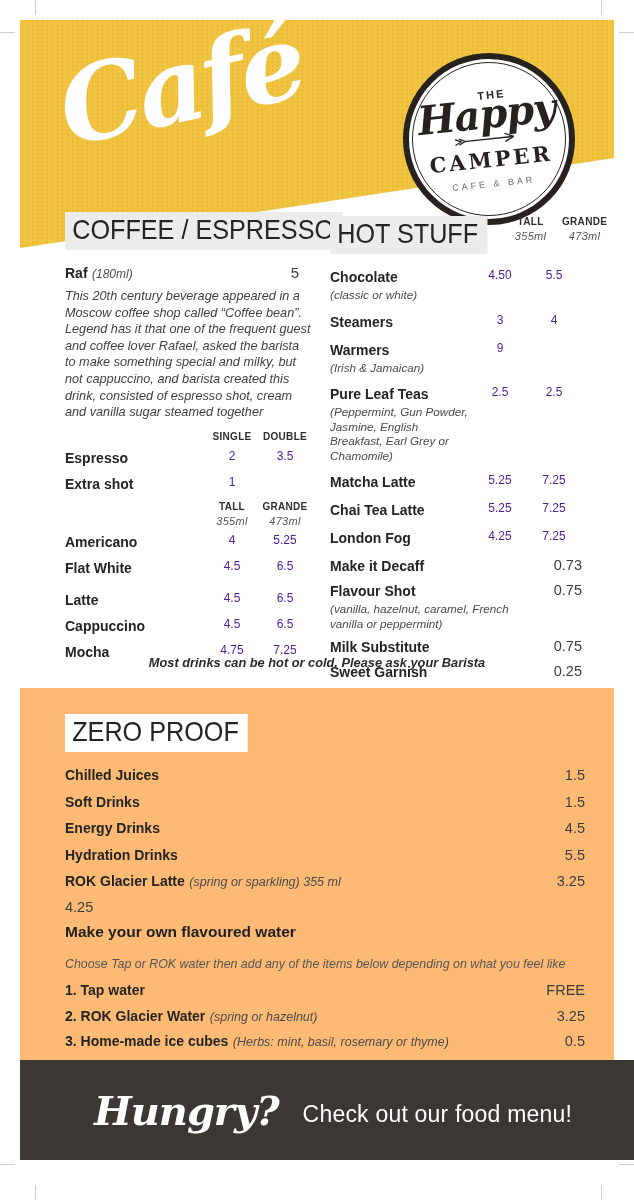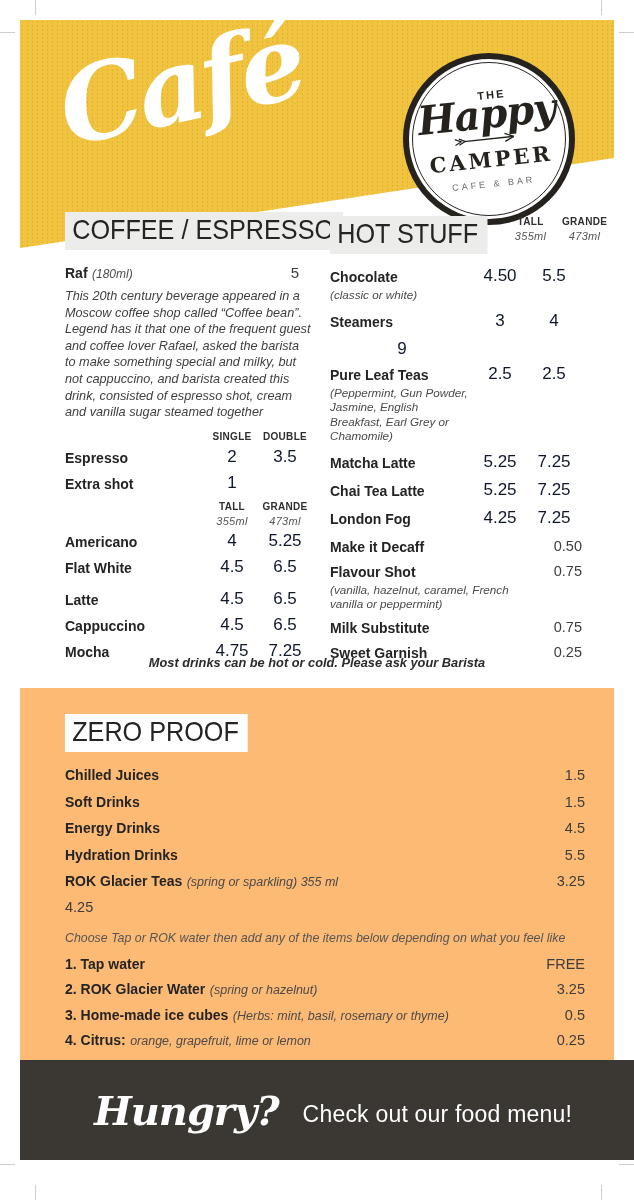--- a/index.html
+++ b/index.html
@@ -49,21 +49,21 @@
   .item-size { font-style:italic; font-weight:normal; font-size:12px; color:#4f4f4f; }
   .raf-price { font-size:15px; color:#3d3d3d; padding-right:14px; }
   .desc { margin-top:6px; font-style:italic; font-size:12.7px; line-height:16.6px; color:#3f3f3f; }
 
   .tbl { margin-top:10px; }
   .tbl-row { display:grid; grid-template-columns:1fr 50px 56px; align-items:start; margin-bottom:8px; }
   .tbl-row.hdr { margin-bottom:6px; }
   .tbl-row.gap { margin-top:14px; }
   .colhead { text-align:center; font-size:10px; font-weight:bold; letter-spacing:.3px; color:#2e2e2e; line-height:12px; }
   .colhead .sz { display:block; font-style:italic; font-weight:normal; font-size:11px; color:#555; margin-top:2px; }
-  .price { text-align:center; font-size:17px; color:#0f172a; line-height:15px; }
+  .price { text-align:center; font-size:12px; color:#4c1d95; line-height:15px; }
   .cell-name .sub { font-style:italic; font-size:11.7px; line-height:14.5px; color:#4a4a4a; margin-top:2px; }
 
   .hs-rows .tbl-row { margin-bottom:10px; }
   .hs-head { display:grid; grid-template-columns:1fr 52px 56px; align-items:start; margin-bottom:14px; }
   .hs-rows .tbl-row { grid-template-columns:1fr 52px 56px; }
 
   .extras-head { margin-top:12px; margin-bottom:8px; }
   .ex-row { display:grid; grid-template-columns:1fr 58px; margin-bottom:7px; align-items:start; }
   .ex-price { text-align:right; font-size:14.5px; color:#3d3d3d; line-height:16px; }
 
@@ -199,20 +199,21 @@
           <div class="cell-name"><span class="item-name">Chocolate</span><div class="sub">(classic or white)</div></div>
           <div class="price">4.50</div>
           <div class="price">5.5</div>
         </div>
         <div class="tbl-row">
           <div class="cell-name"><span class="item-name">Steamers</span></div>
           <div class="price">3</div>
           <div class="price">4</div>
         </div>
         <div class="tbl-row">
+          <div class="cell-name"><span class="item-name">Warmers</span><div class="sub">(Irish &amp; Jamaican)</div></div>
           <div class="price">9</div>
           <div class="price"></div>
         </div>
         <div class="tbl-row">
           <div class="cell-name"><span class="item-name">Pure Leaf Teas</span><div class="sub">(Peppermint, Gun Powder, Jasmine, English Breakfast, Earl Grey or Chamomile)</div></div>
           <div class="price">2.5</div>
           <div class="price">2.5</div>
         </div>
         <div class="tbl-row">
           <div class="cell-name"><span class="item-name">Matcha Latte</span></div>
@@ -227,21 +228,21 @@
         <div class="tbl-row">
           <div class="cell-name"><span class="item-name">London Fog</span></div>
           <div class="price">4.25</div>
           <div class="price">7.25</div>
         </div>
       </div>
 
       <div>
         <div class="ex-row">
           <div class="cell-name"><span class="item-name">Make it Decaff</span></div>
-          <div class="ex-price">0.50</div>
+          <div class="ex-price">0.73</div>
         </div>
         <div class="ex-row">
           <div class="cell-name"><span class="item-name">Flavour Shot</span><div class="sub">(vanilla, hazelnut, caramel, French vanilla or peppermint)</div></div>
           <div class="ex-price">0.75</div>
         </div>
         <div class="ex-row">
           <div class="cell-name"><span class="item-name">Milk Substitute</span></div>
           <div class="ex-price">0.75</div>
         </div>
         <div class="ex-row">
@@ -266,28 +267,29 @@
       </div>
       <div class="zp-row">
         <div><span class="zp-name">Energy Drinks</span></div>
         <span class="zp-price">4.5</span>
       </div>
       <div class="zp-row">
         <div><span class="zp-name">Hydration Drinks</span></div>
         <span class="zp-price">5.5</span>
       </div>
       <div class="zp-row">
-        <div><span class="zp-name">ROK Glacier Teas</span> <span class="zp-detail">(spring or sparkling) 355 ml</span></div>
+        <div><span class="zp-name">ROK Glacier Latte</span> <span class="zp-detail">(spring or sparkling) 355 ml</span></div>
         <span class="zp-price">3.25</span>
       </div>
       <div class="zp-row">
         <span class="zp-price">4.25</span>
       </div>
 
       <div class="diy">
+        <div class="diy-head">Make your own flavoured water</div>
         <div class="diy-sub">Choose Tap or ROK water then add any of the items below depending on what you feel like</div>
 
         <div class="zp-row">
           <div><span class="zp-name">1. Tap water</span></div>
           <span class="zp-price">FREE</span>
         </div>
         <div class="zp-row">
           <div><span class="zp-name">2. ROK Glacier Water</span> <span class="zp-detail">(spring or hazelnut)</span></div>
           <span class="zp-price">3.25</span>
         </div>

